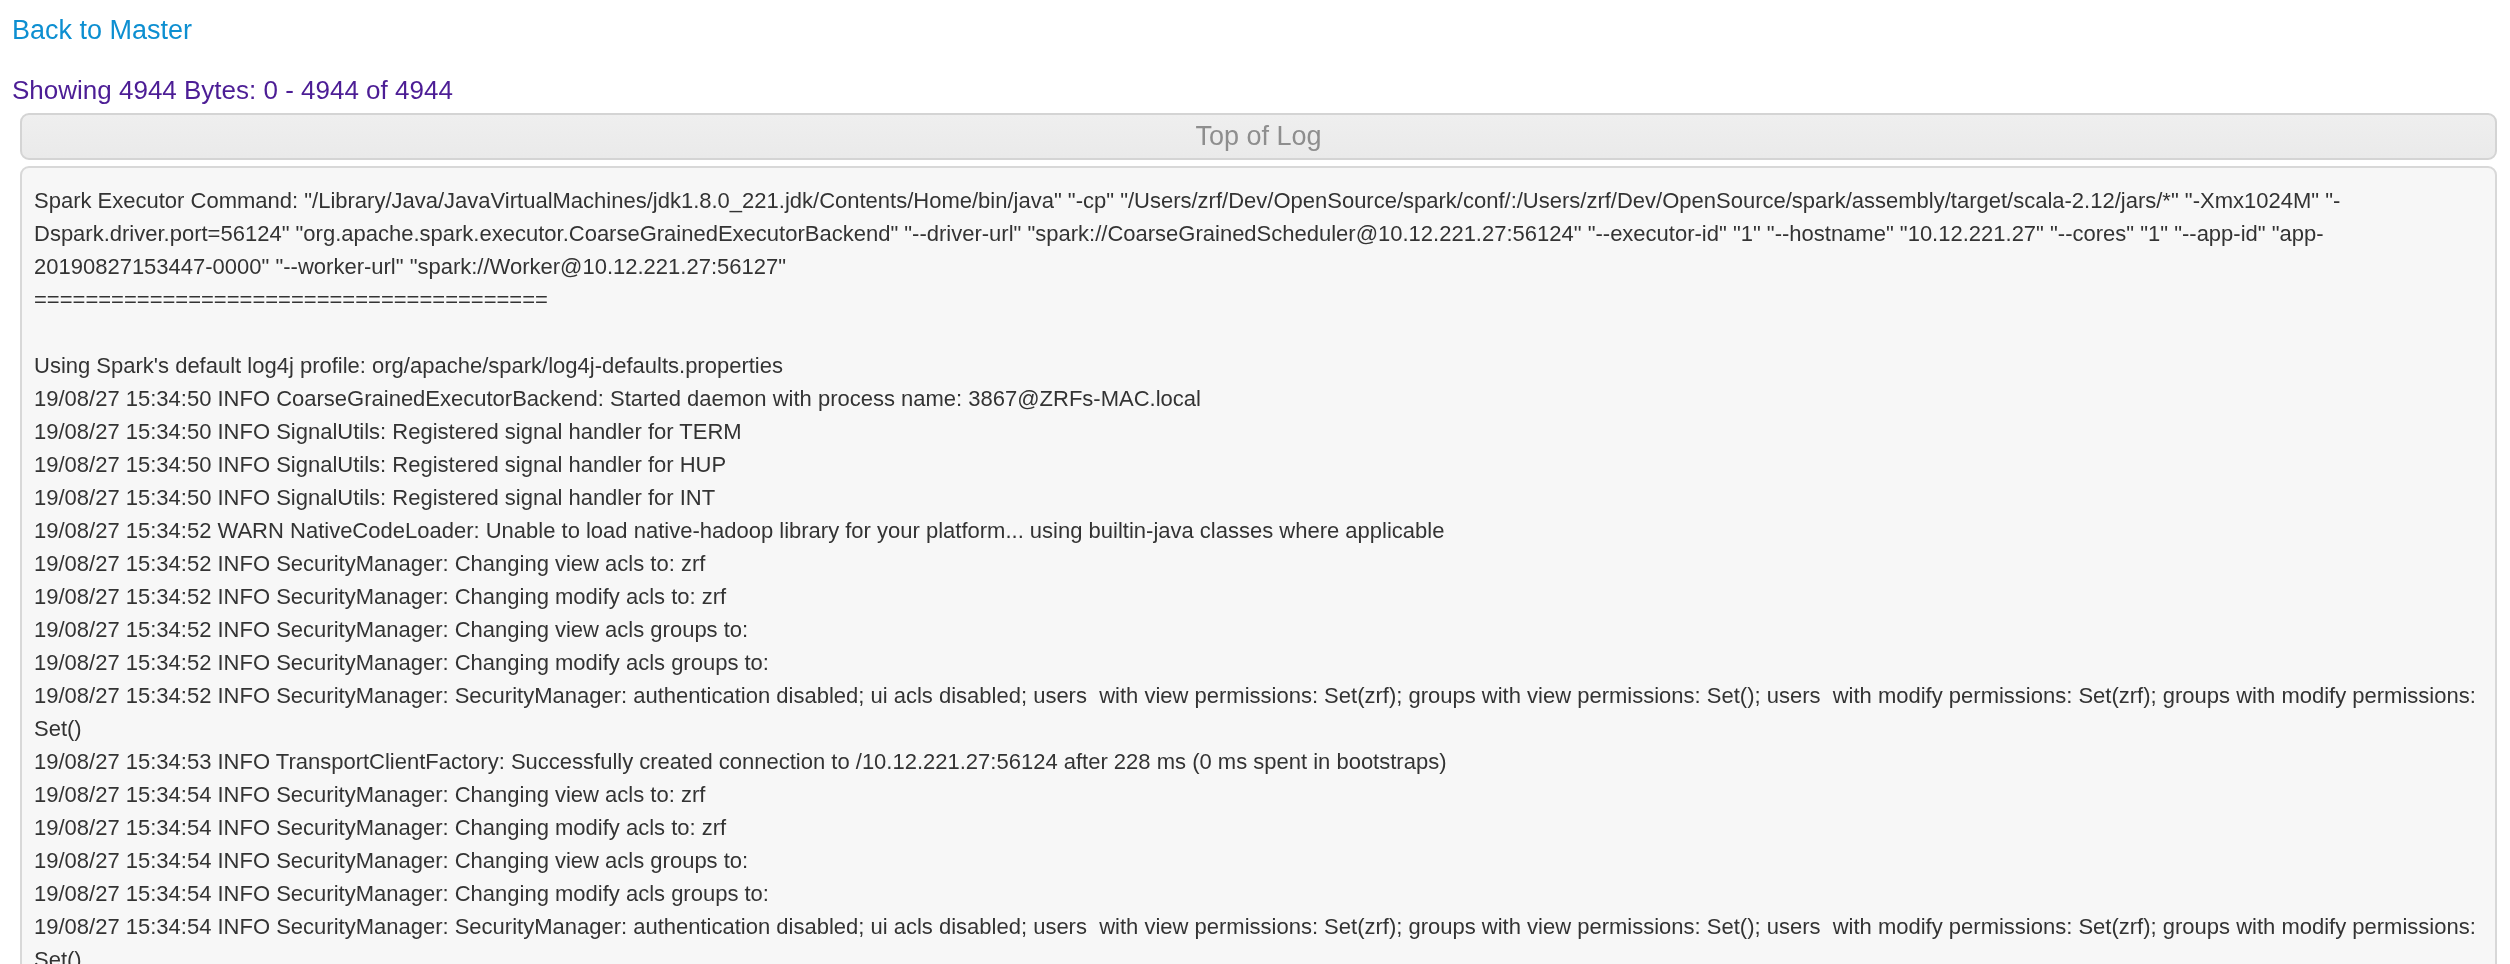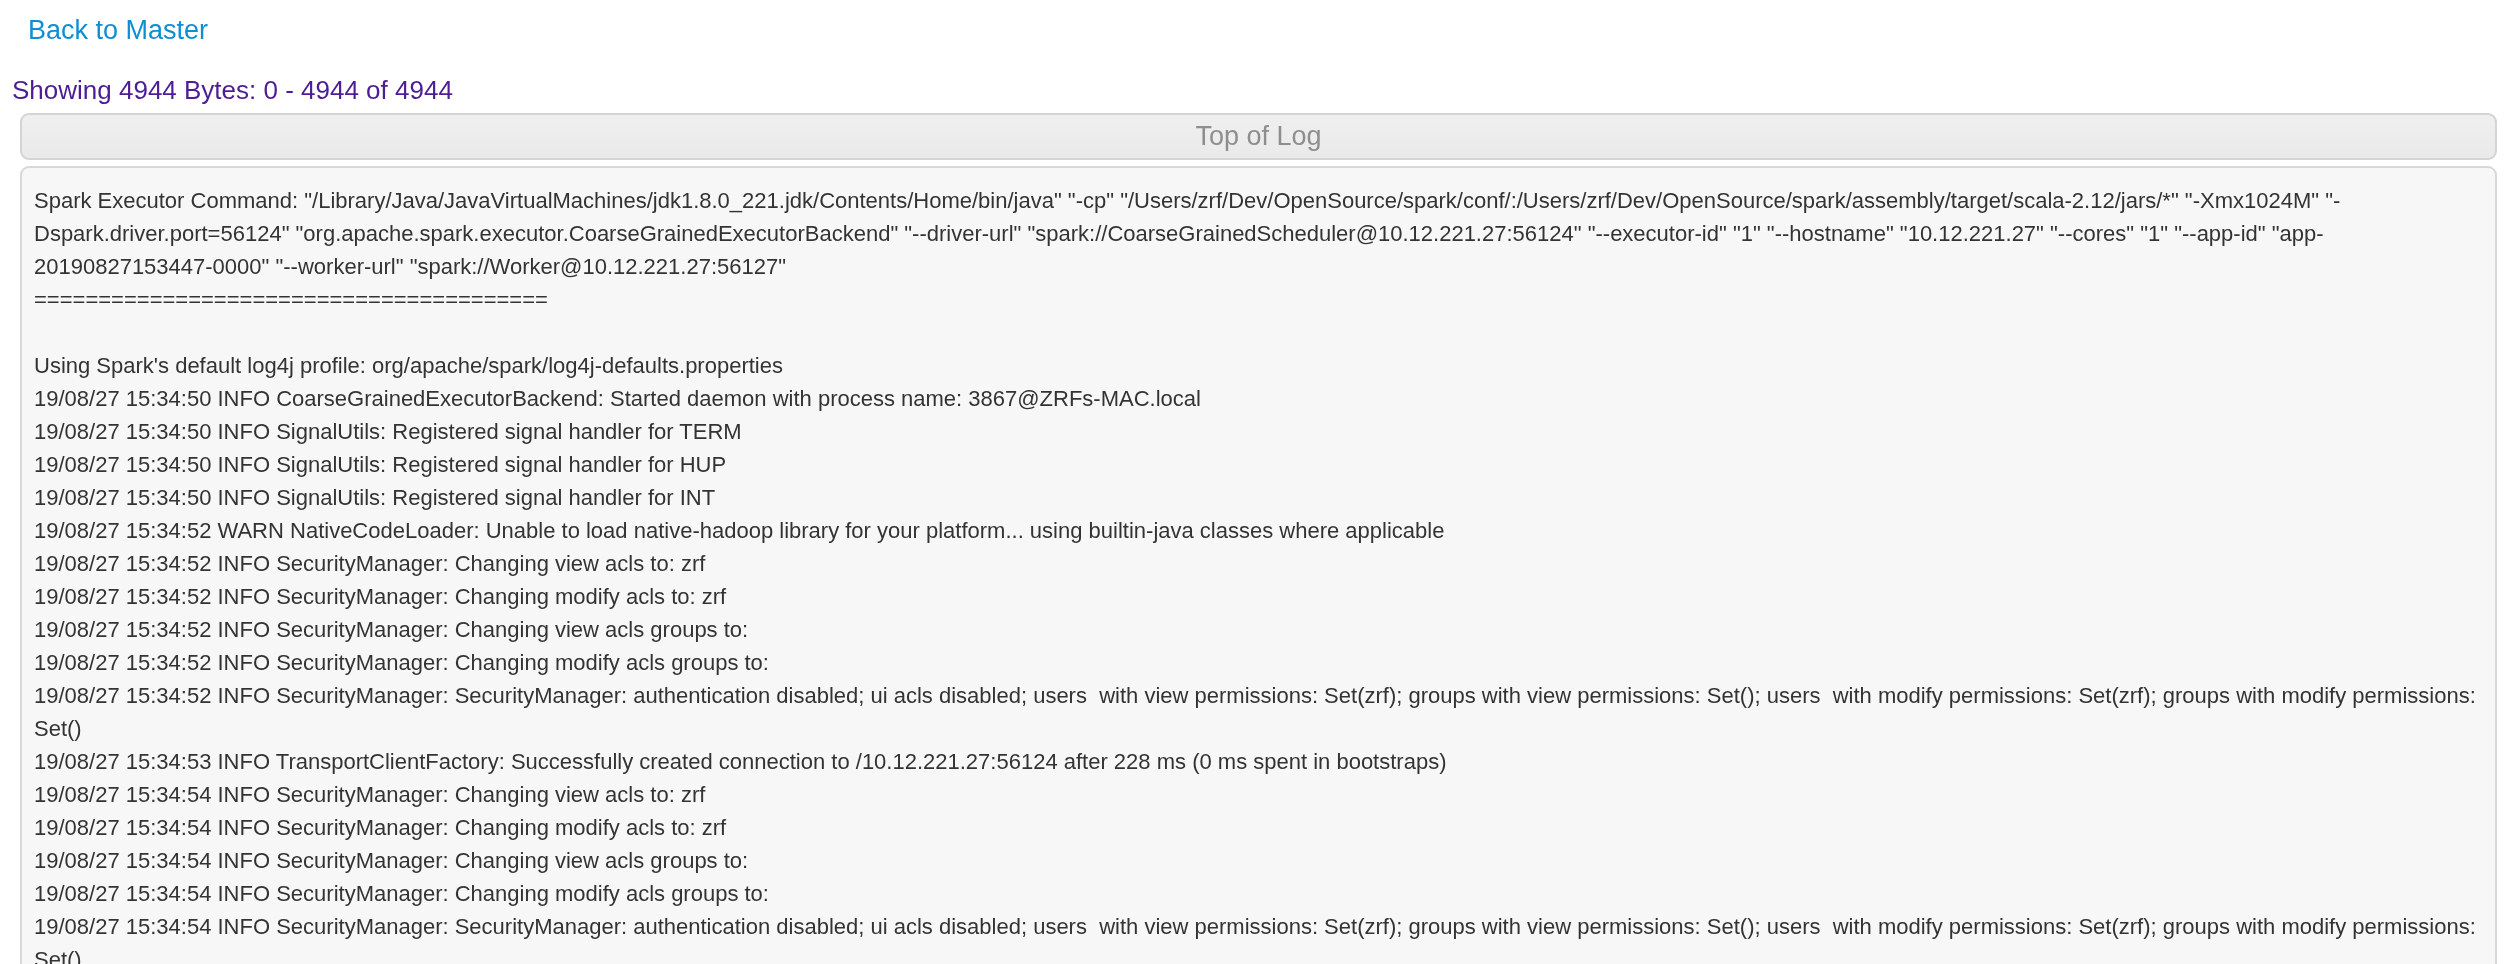--- a/index.html
+++ b/index.html
@@ -7,21 +7,21 @@
     margin: 0;
     padding: 0;
     width: 2510px;
     height: 964px;
     overflow: hidden;
     background: #ffffff;
     font-family: "Liberation Sans", sans-serif;
   }
   .back-link {
     display: inline-block;
-    margin: 13px 0 0 28px;
+    margin: 13px 0 0 12px;
     font-size: 27px;
     line-height: 34px;
     color: #0d8fd1;
     text-decoration: none;
     cursor: pointer;
     text-align: right;
   }
   .byte-range {
     margin: 27px 0 0 12px;
     font-size: 26px;

